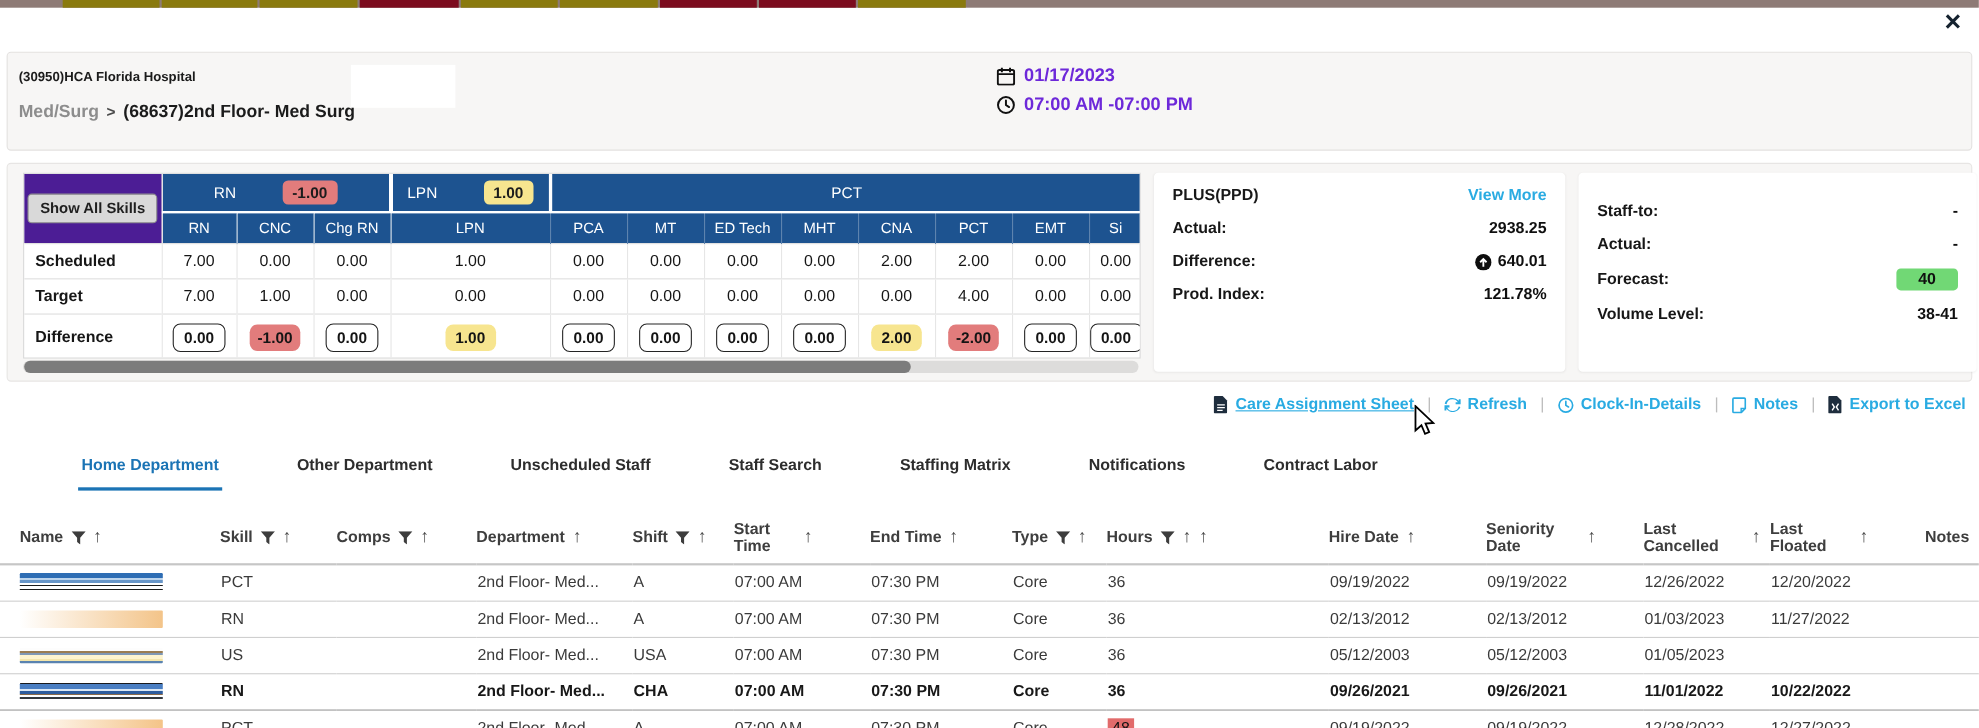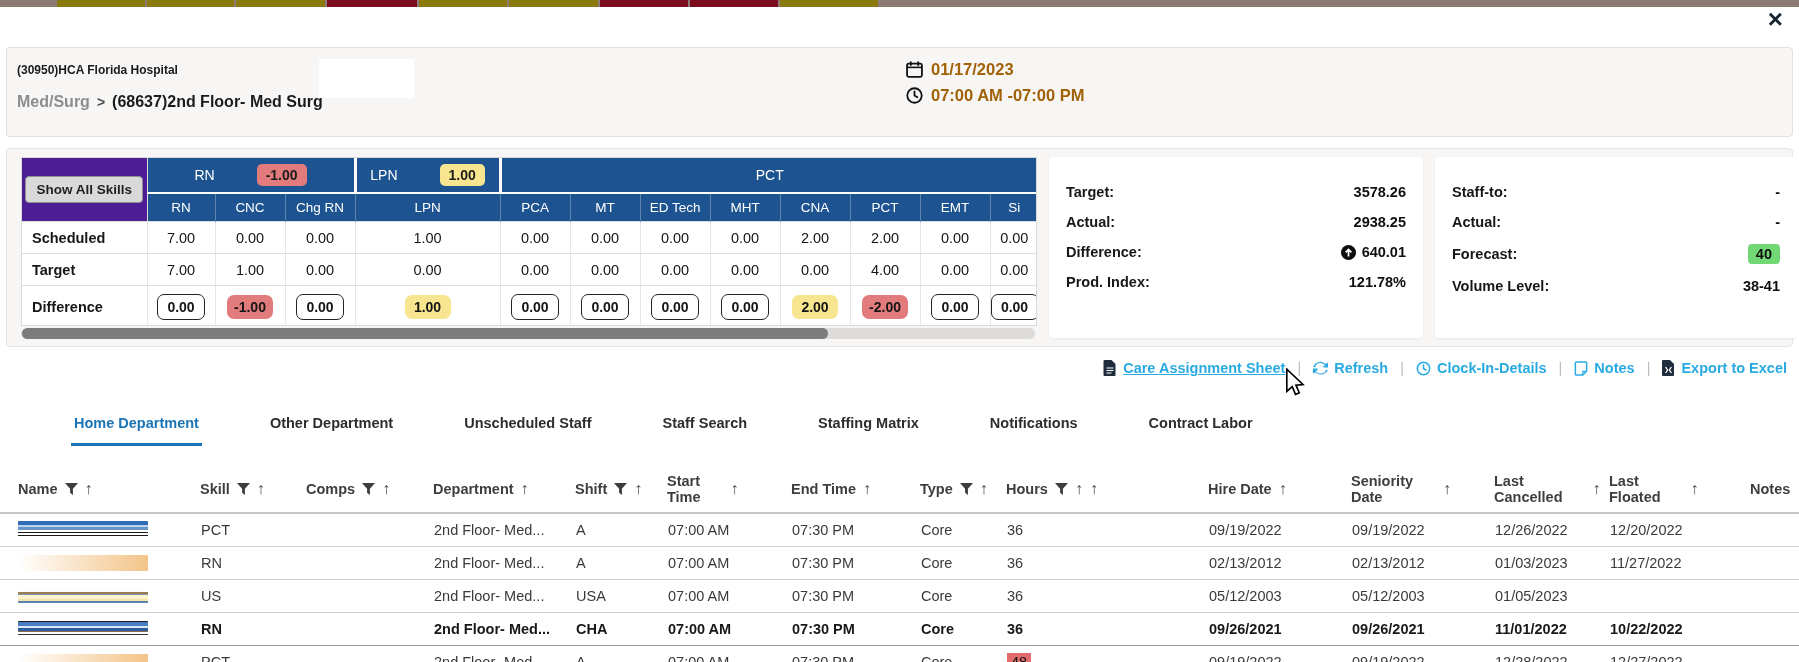--- a/index.html
+++ b/index.html
@@ -16,21 +16,21 @@
 
   
   .info-panel{position:absolute;left:6px;top:47px;width:1785px;height:88px;background:#f7f6f5;border:1px solid #e3e1e0;border-radius:4px;}
   .hospital{position:absolute;left:10px;top:15px;font-size:12px;font-weight:700;color:#1b1b1b;}
   .redact{position:absolute;left:312px;top:11px;width:95px;height:39px;background:#fff;}
   .breadcrumb{position:absolute;left:10px;top:45px;font-size:16px;font-weight:700;}
   .breadcrumb .unit{color:#8d8d8d;cursor:pointer;}
   .breadcrumb .sep{color:#4a4a4a;margin:0 7px;font-size:14px;}
   .breadcrumb .dept{color:#1b1b1b;}
   .datetime{position:absolute;left:899px;top:12px;}
-  .dt-row{display:flex;align-items:center;gap:8px;font-size:16.5px;font-weight:700;color:#a16207;margin-bottom:7px;}
+  .dt-row{display:flex;align-items:center;gap:8px;font-size:16.5px;font-weight:700;color:#6d28d9;margin-bottom:7px;}
   .icon{display:inline-flex;align-items:center;justify-content:center;}
 
   
   .skills-band{position:absolute;left:6px;top:148px;width:1785px;height:197px;background:#f7f6f5;border:1px solid #e7e5e4;border-radius:4px;}
   .skills-card{position:absolute;left:14px;top:8px;width:1014px;height:167px;background:#fff;border:1px solid #d9d9d9;overflow:hidden;}
   table.skills-table{border-collapse:collapse;table-layout:fixed;width:1016px;font-size:14px;}
   .skills-table th,.skills-table td{padding:0;overflow:hidden;white-space:nowrap;}
   th.label-col{background:#4c1d95;border-right:1px solid #dcdcdc;text-align:center;vertical-align:middle;}
   .show-skills-btn{background:#d9d9d9;border:1px solid #8f8f8f;border-radius:4px;padding:5px 10px;font-size:13.5px;font-weight:700;color:#1f1f1f;font-family:"Liberation Sans",sans-serif;cursor:pointer;}
   th.grp{background:#1d5390;color:#fff;height:34px;font-weight:400;border-left:3px solid #fff;}
@@ -52,21 +52,21 @@
 
   .plus-card,.volume-card{position:absolute;top:8px;background:#fff;border-radius:4px;box-shadow:0 1px 2px rgba(0,0,0,.05);box-sizing:border-box;padding:13px 17px;}
   .plus-card{left:1042px;width:374px;height:181px;}
   .volume-card{left:1428px;width:362px;height:181px;}
   .card-title-row{display:flex;justify-content:space-between;align-items:center;font-size:14.5px;font-weight:700;color:#181818;}
   .view-more{color:#29abe2;font-weight:700;cursor:pointer;}
   .vol-title{text-align:center;font-size:14.5px;font-weight:700;color:#181818;}
   .kv{display:flex;justify-content:space-between;align-items:center;margin-top:14px;font-size:14.5px;}
   .kv .k{font-weight:700;color:#171717;}
   .kv .v{font-weight:700;color:#0f0f0f;display:inline-flex;align-items:center;gap:6px;}
-  .v-badge-green{background:#71d875;border-radius:4px;padding:2px 8px;font-weight:700;text-align:right;}
+  .v-badge-green{background:#71d875;border-radius:4px;padding:2px 20px;font-weight:700;text-align:right;}
 
   
   .action-links{position:absolute;top:360px;right:12px;display:flex;align-items:center;gap:12px;font-size:14.5px;font-weight:700;}
   .action-link{display:inline-flex;align-items:center;gap:6px;color:#29abe2;cursor:pointer;}
   .action-link.underline .lk-label{text-decoration:underline;}
   .link-sep{color:#bdbdbd;font-weight:400;}
 
   .cursor{position:absolute;left:1283px;top:368px;}
 
   
@@ -246,25 +246,25 @@
               <td><span class="diff-chip box">0.00</span></td>
             </tr>
           </tbody>
       </table>
     </div>
     <div class="skills-scrollbar">
       <div class="skills-scroll-thumb"></div>
     </div>
 
     <div class="plus-card">
+      <div class="card-title-row">
+        <span>PLUS(PPD)</span>
+        <span class="view-more">View More</span>
+      </div>
       <div id="plus-rows">
-          <div class="kv">
-            <span class="k">Target:</span>
-            <span class="v">3578.26</span>
-          </div>
           <div class="kv">
             <span class="k">Actual:</span>
             <span class="v">2938.25</span>
           </div>
           <div class="kv">
             <span class="k">Difference:</span>
             <span class="v"><span class="icon">
                 <svg width="15" height="15" viewBox="0 0 16 16">
                   <circle cx="8" cy="8" r="8" fill="#0e0e0e"></circle>
                   <path d="M8 12.2V5.2M4.9 7.9L8 4.8l3.1 3.1" stroke="#fff" stroke-width="1.8" fill="none"></path>

